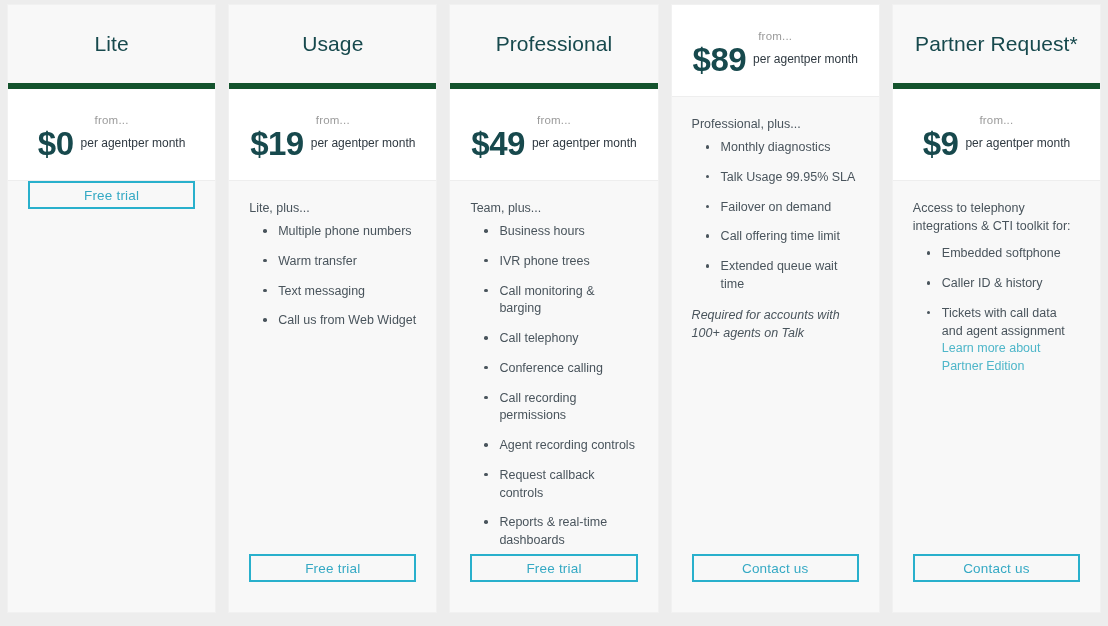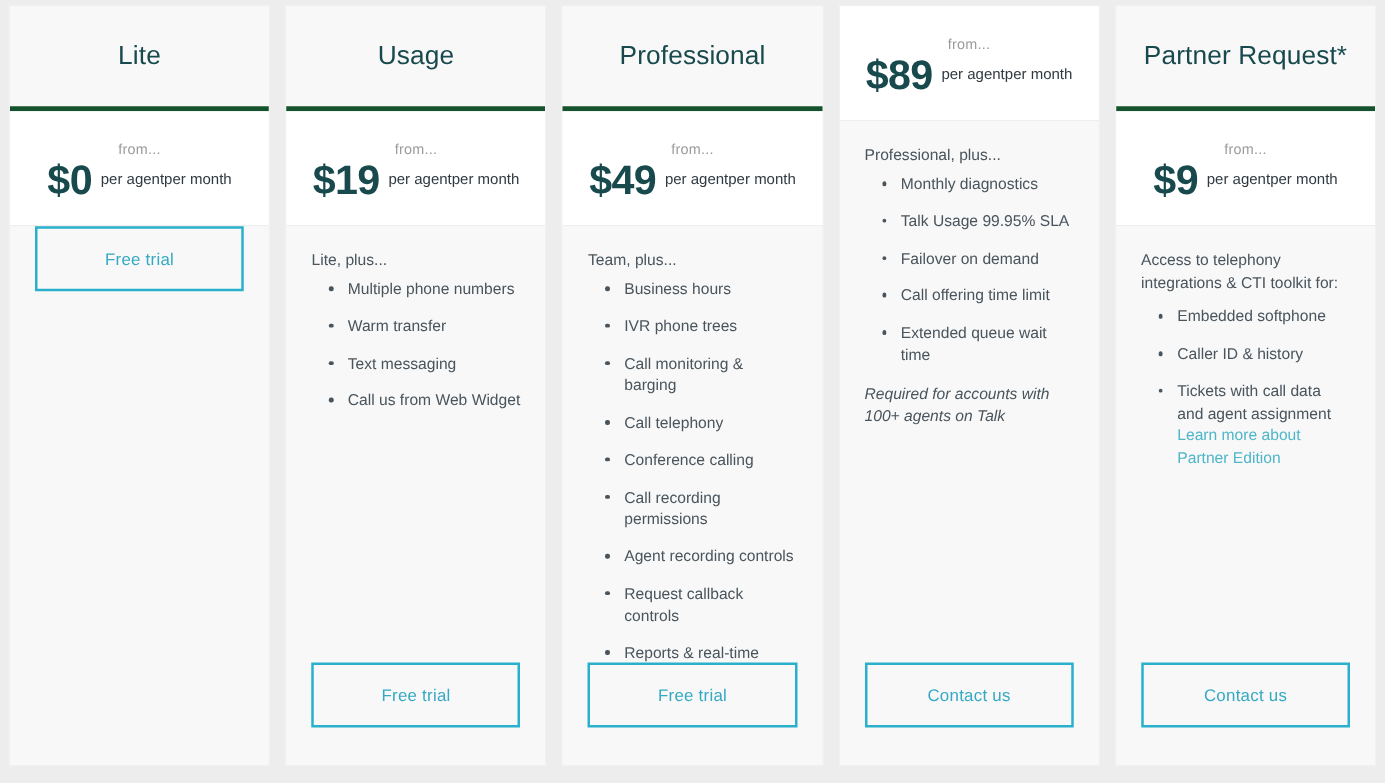--- a/index.html
+++ b/index.html
@@ -27,21 +27,21 @@
     flex-direction: column;
     box-shadow: 0 0 0 1px #f1f1f1;
   }
   .plan-header {
     height: 84px;
     flex: 0 0 84px;
     display: flex;
     align-items: center;
     justify-content: center;
     background: #f8f8f8;
-    border-bottom: 4px solid #14532d;
+    border-bottom: 6px solid #14532d;
   }
   .plan-title {
     font-size: 21px;
     color: #17494d;
     letter-spacing: 0.1px;
     text-align: center;
     font-weight: 400;
   }
   .plan-price-band {
     flex: 0 0 92px;
@@ -132,21 +132,21 @@
   .plan-footer {
     flex: 0 0 auto;
     padding: 0 20px 30px 20px;
     display: flex;
     justify-content: center;
     align-items: flex-end;
   }
   .cta-button {
     width: 100%;
     max-width: 185px;
-    height: 52px;
+    height: 28px;
     background: #f8f8f8;
     border: 2px solid #29b0cc;
     color: #35a9c4;
     font-size: 13.5px;
     font-family: "Liberation Sans", sans-serif;
     letter-spacing: 0.2px;
     cursor: pointer;
     display: flex;
     align-items: center;
     justify-content: center;

